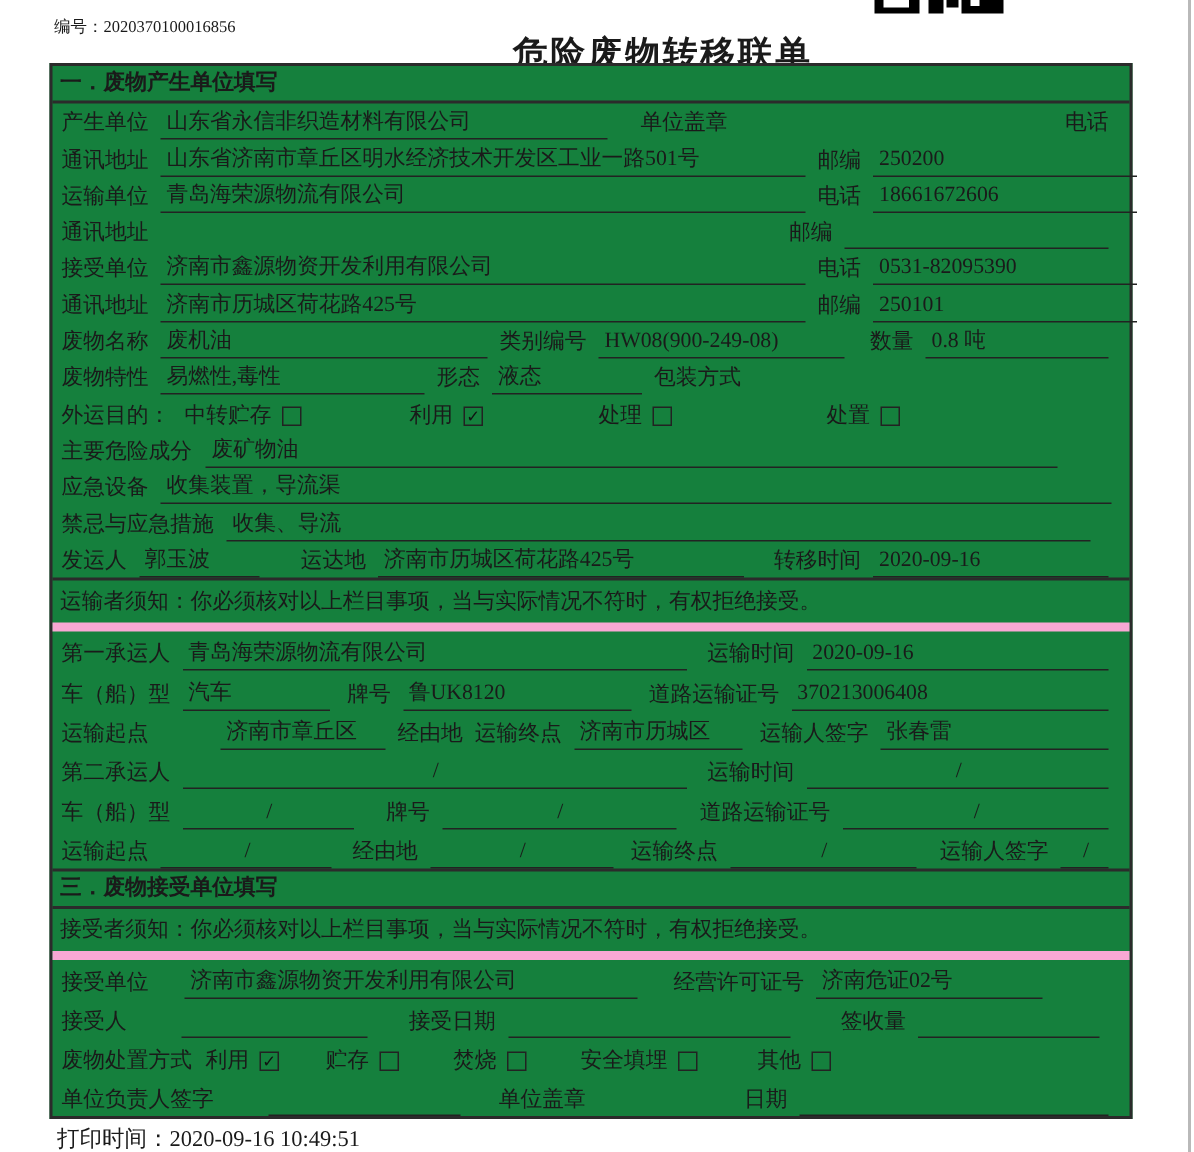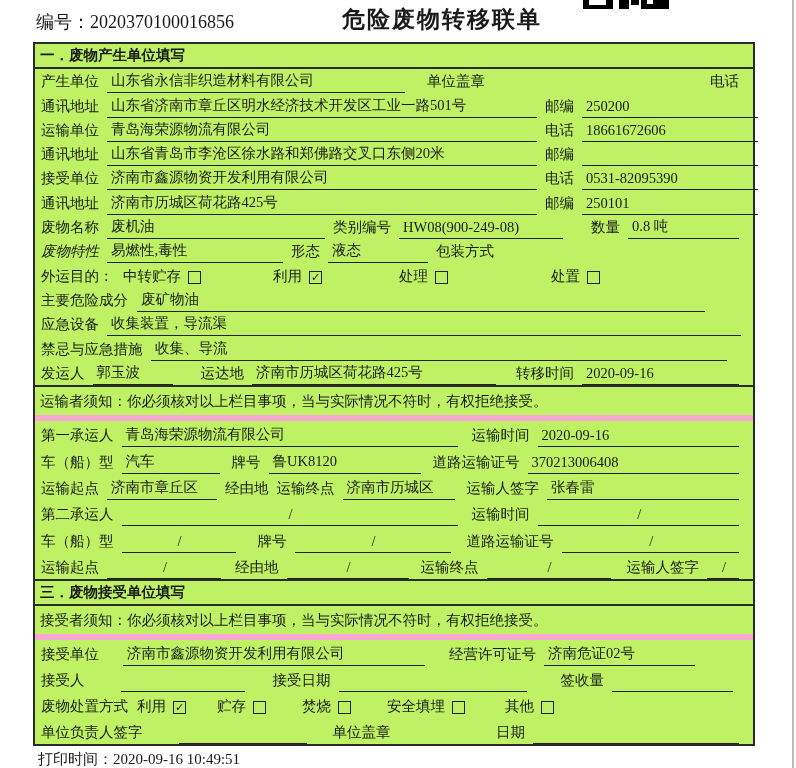--- a/index.html
+++ b/index.html
@@ -1,26 +1,26 @@
 <!DOCTYPE html>
 <html><head>
 <meta charset="utf-8">
 <style>
   html,body{margin:0;padding:0;background:#fff;}
   body{width:796px;height:768px;position:relative;overflow:hidden;
        font-family:"Liberation Serif","DejaVu Serif",serif;color:#1a1a1a;}
   .page-edge{position:absolute;right:2px;top:0;height:768px;width:2px;background:#b9b9b9;}
-  .serial{position:absolute;left:36px;top:10px;font-size:18px;white-space:nowrap;}
-  .doc-title{position:absolute;left:130px;top:4px;width:624px;text-align:center;
+  .serial{position:absolute;left:36px;top:10px;font-size:11px;white-space:nowrap;}
+  .doc-title{position:absolute;left:130px;top:20px;width:624px;text-align:center;
              font-size:23px;font-weight:bold;letter-spacing:2px;}
   .qr{position:absolute;left:583px;top:0;width:86px;height:10px;}
   .qr div{position:absolute;background:#000;}
   .qr .w{background:#fff;}
   .form-table{position:absolute;left:33px;top:42px;width:722px;box-sizing:border-box;
-              border:2px solid #2b2b2b;background:#bef264;}
+              border:2px solid #2b2b2b;background:#15803d;}
   .sec{box-sizing:border-box;}
   .sec + .sec{border-top:2px solid #2b2b2b;}
   .sec-h{font-weight:bold;font-size:14.5px;height:23px;line-height:23px;padding-left:5px;
          border-bottom:2px solid #2b2b2b;}
   .sec-note{font-size:14.5px;height:28px;line-height:28px;padding-left:5px;
             border-bottom:6px solid #f9a8d4;white-space:nowrap;}
   .frow{display:flex;align-items:flex-end;padding:0 6px;box-sizing:border-box;}
   .sec-0 .frow{height:24.3px;}
   .sec-1 .frow{height:26.4px;}
   .sec-2 .frow{height:26px;}
@@ -72,21 +72,20 @@
       </div>
       <div class="frow">
         <span class="lbl" style="width: 58px;">运输单位</span>
         <span class="val" style="width: 424px;">青岛海荣源物流有限公司</span>
         <span class="sp"></span>
         <span class="lbl">电话</span>
         <span class="val" style="width: 170px;">18661672606</span>
       </div>
       <div class="frow">
         <span class="lbl" style="width: 58px;">通讯地址</span>
-        <span class="val" style="width: 424px;">山东省青岛市李沧区徐水路和郑佛路交叉口东侧20米</span>
         <span class="sp"></span>
         <span class="lbl">邮编</span>
         <span class="val" style="width: 170px;"></span>
       </div>
       <div class="frow">
         <span class="lbl" style="width: 58px;">接受单位</span>
         <span class="val" style="width: 424px;">济南市鑫源物资开发利用有限公司</span>
         <span class="sp"></span>
         <span class="lbl">电话</span>
         <span class="val" style="width: 170px;">0531-82095390</span>
@@ -96,25 +95,25 @@
         <span class="val" style="width: 424px;">济南市历城区荷花路425号</span>
         <span class="sp"></span>
         <span class="lbl">邮编</span>
         <span class="val" style="width: 170px;">250101</span>
       </div>
       <div class="frow">
         <span class="lbl" style="width: 58px;">废物名称</span>
         <span class="val" style="width: 212px; font-family: Liberation Serif, serif;">废机油</span>
         <span class="lbl">类别编号</span>
         <span class="val" style="width: 158px;">HW08(900-249-08)</span>
-        <span class="lbl" style="margin-left: 20px;">数量</span>
+        <span class="lbl" style="margin-left: 9px;">数量</span>
         <span class="val fx">0.8 吨</span>
       </div>
       <div class="frow">
-        <span class="lbl" style="width: 58px; font-style: italic;">废物特性</span>
+        <span class="lbl" style="width: 58px;">废物特性</span>
         <span class="val" style="width: 170px;">易燃性,毒性</span>
         <span class="lbl">形态</span>
         <span class="val" style="width: 94px;">液态</span>
         <span class="lbl">包装方式</span>
       </div>
       <div class="frow">
         <span class="lbl" style="width: 74px;">外运目的：</span>
         <span class="ckg" style="width: 150px;">
           <span class="cklbl">中转贮存</span>
           <span class="ckbox"></span>
@@ -164,21 +163,21 @@
       <div class="frow">
         <span class="lbl">车（船）型</span>
         <span class="val" style="width: 92px;">汽车</span>
         <span class="lbl" style="margin-left: 4px;">牌号</span>
         <span class="val" style="width: 146px;">鲁UK8120</span>
         <span class="lbl" style="margin-left: 4px;">道路运输证号</span>
         <span class="val fx">370213006408</span>
       </div>
       <div class="frow">
         <span class="lbl">运输起点</span>
-        <span class="val" style="width: 104px;">济南市章丘区</span>
+        <span class="val" style="width: 104px; margin-left: 40px;">济南市章丘区</span>
         <span class="lbl">经由地</span>
         <span class="lbl">运输终点</span>
         <span class="val" style="width: 106px;">济南市历城区</span>
         <span class="lbl" style="margin-left: 4px;">运输人签字</span>
         <span class="val fx">张春雷</span>
       </div>
       <div class="frow">
         <span class="lbl">第二承运人</span>
         <span class="val c" style="width: 330px;">/</span>
         <span class="lbl" style="margin-left: 6px;">运输时间</span>

